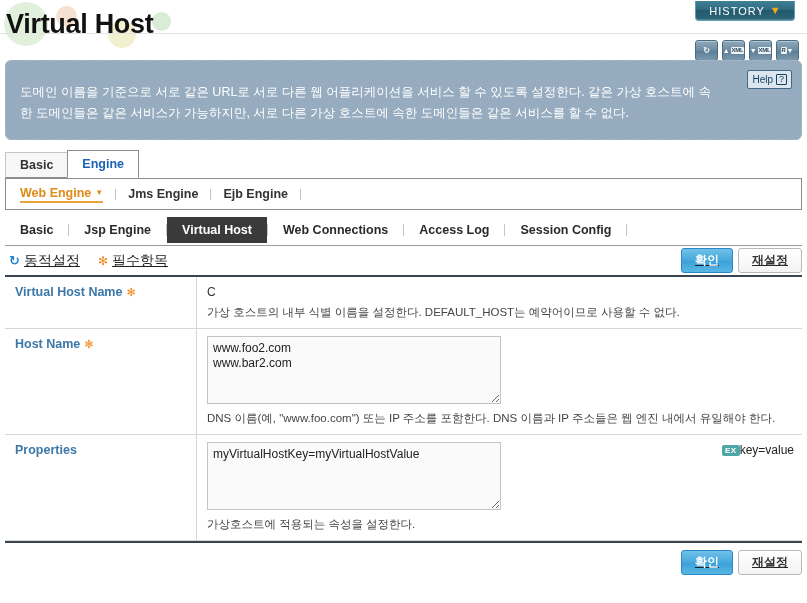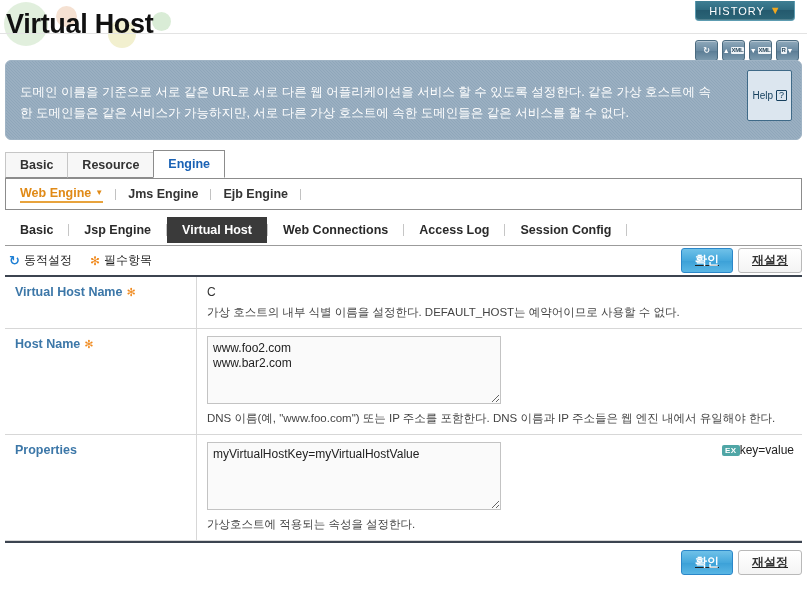--- a/index.html
+++ b/index.html
@@ -63,21 +63,21 @@
     overflow:hidden;
   }
   .descbox .txt{
     position:absolute;left:14px;top:10px;right:78px;
     color:#ffffff;font-size:12.5px;line-height:21px;margin-top:11px;
   }
   .help-btn{
     position:absolute;right:9px;top:9px;
     display:flex;align-items:center;gap:3px;
     background:#dce6ef;border:1px solid #3f6a88;border-radius:2px;
-    padding:19px 4px;cursor:pointer;
+    padding:3px 4px;cursor:pointer;
   }
   .help-btn .ht{font-size:10px;color:#16405e;}
   .help-btn .hq{
     font-size:9px;color:#16405e;border:1px solid #16405e;
     width:9px;height:9px;line-height:9px;text-align:center;border-radius:1px;
   }
   
   .tabs-l1{
     margin:12px 5px 0 5px;display:flex;align-items:flex-end;height:26px;
     border-bottom:1px solid #8c8c8c;position:relative;
@@ -115,21 +115,21 @@
   .st.active{
     background:#3a3a3a;color:#ffffff;height:26px;line-height:26px;
   }
   .st-sep{width:1px;height:12px;background:#c6c6c6;}
   
   .legendbar{
     margin:0 5px;height:29px;display:flex;align-items:center;
     position:relative;border-bottom:2px solid #3c4450;
   }
   .lg{display:flex;align-items:center;gap:4px;margin-left:4px;margin-right:14px;}
-  .lg .lbl{font-size:12px;color:#222;}
+  .lg .lbl{font-size:14px;color:#222;text-decoration:underline;}
   .ico-dyn{color:#1e7fd4;font-size:13px;font-weight:bold;line-height:1;}
   .ico-req{color:#f08a1e;font-size:12px;line-height:1;}
   .btn-row{position:absolute;right:0;top:2px;display:flex;gap:5px;text-decoration:underline;}
   .btn{
     font-size:12px;font-weight:bold;padding:3px 13px;border-radius:3px;cursor:pointer;
     font-family:"Liberation Sans","DejaVu Sans",sans-serif;
   }
   .btn.primary{
     color:#ffffff;border:1px solid #2b87c9;
     background:linear-gradient(to bottom,#6fc1e8 0%,#45a8dc 50%,#3ba0d7 51%,#59b6e4 100%);
@@ -214,21 +214,20 @@
 <div class="descbox">
   <div class="txt">도메인 이름을 기준으로 서로 같은 URL로 서로 다른 웹 어플리케이션을 서비스 할 수 있도록 설정한다. 같은 가상 호스트에 속한 도메인들은 같은 서비스가 가능하지만, 서로 다른 가상 호스트에 속한 도메인들은 같은 서비스를 할 수 없다.</div>
   <div class="help-btn">
     <span class="ht">Help</span>
     <span class="hq">?</span>
   </div>
 </div>
 
 <div class="tabs-l1">
   <div class="tab1">Basic</div>
-  <div class="tab1">Resource</div>
   <div class="tab1 active">Engine</div>
 </div>
 
 <div class="engine-strip">
   <div class="eng active">
     <span>Web Engine</span>
     <span class="cv">▼</span>
   </div>
   <div class="eng-sep"></div>
   <div class="eng">Jms Engine</div>

